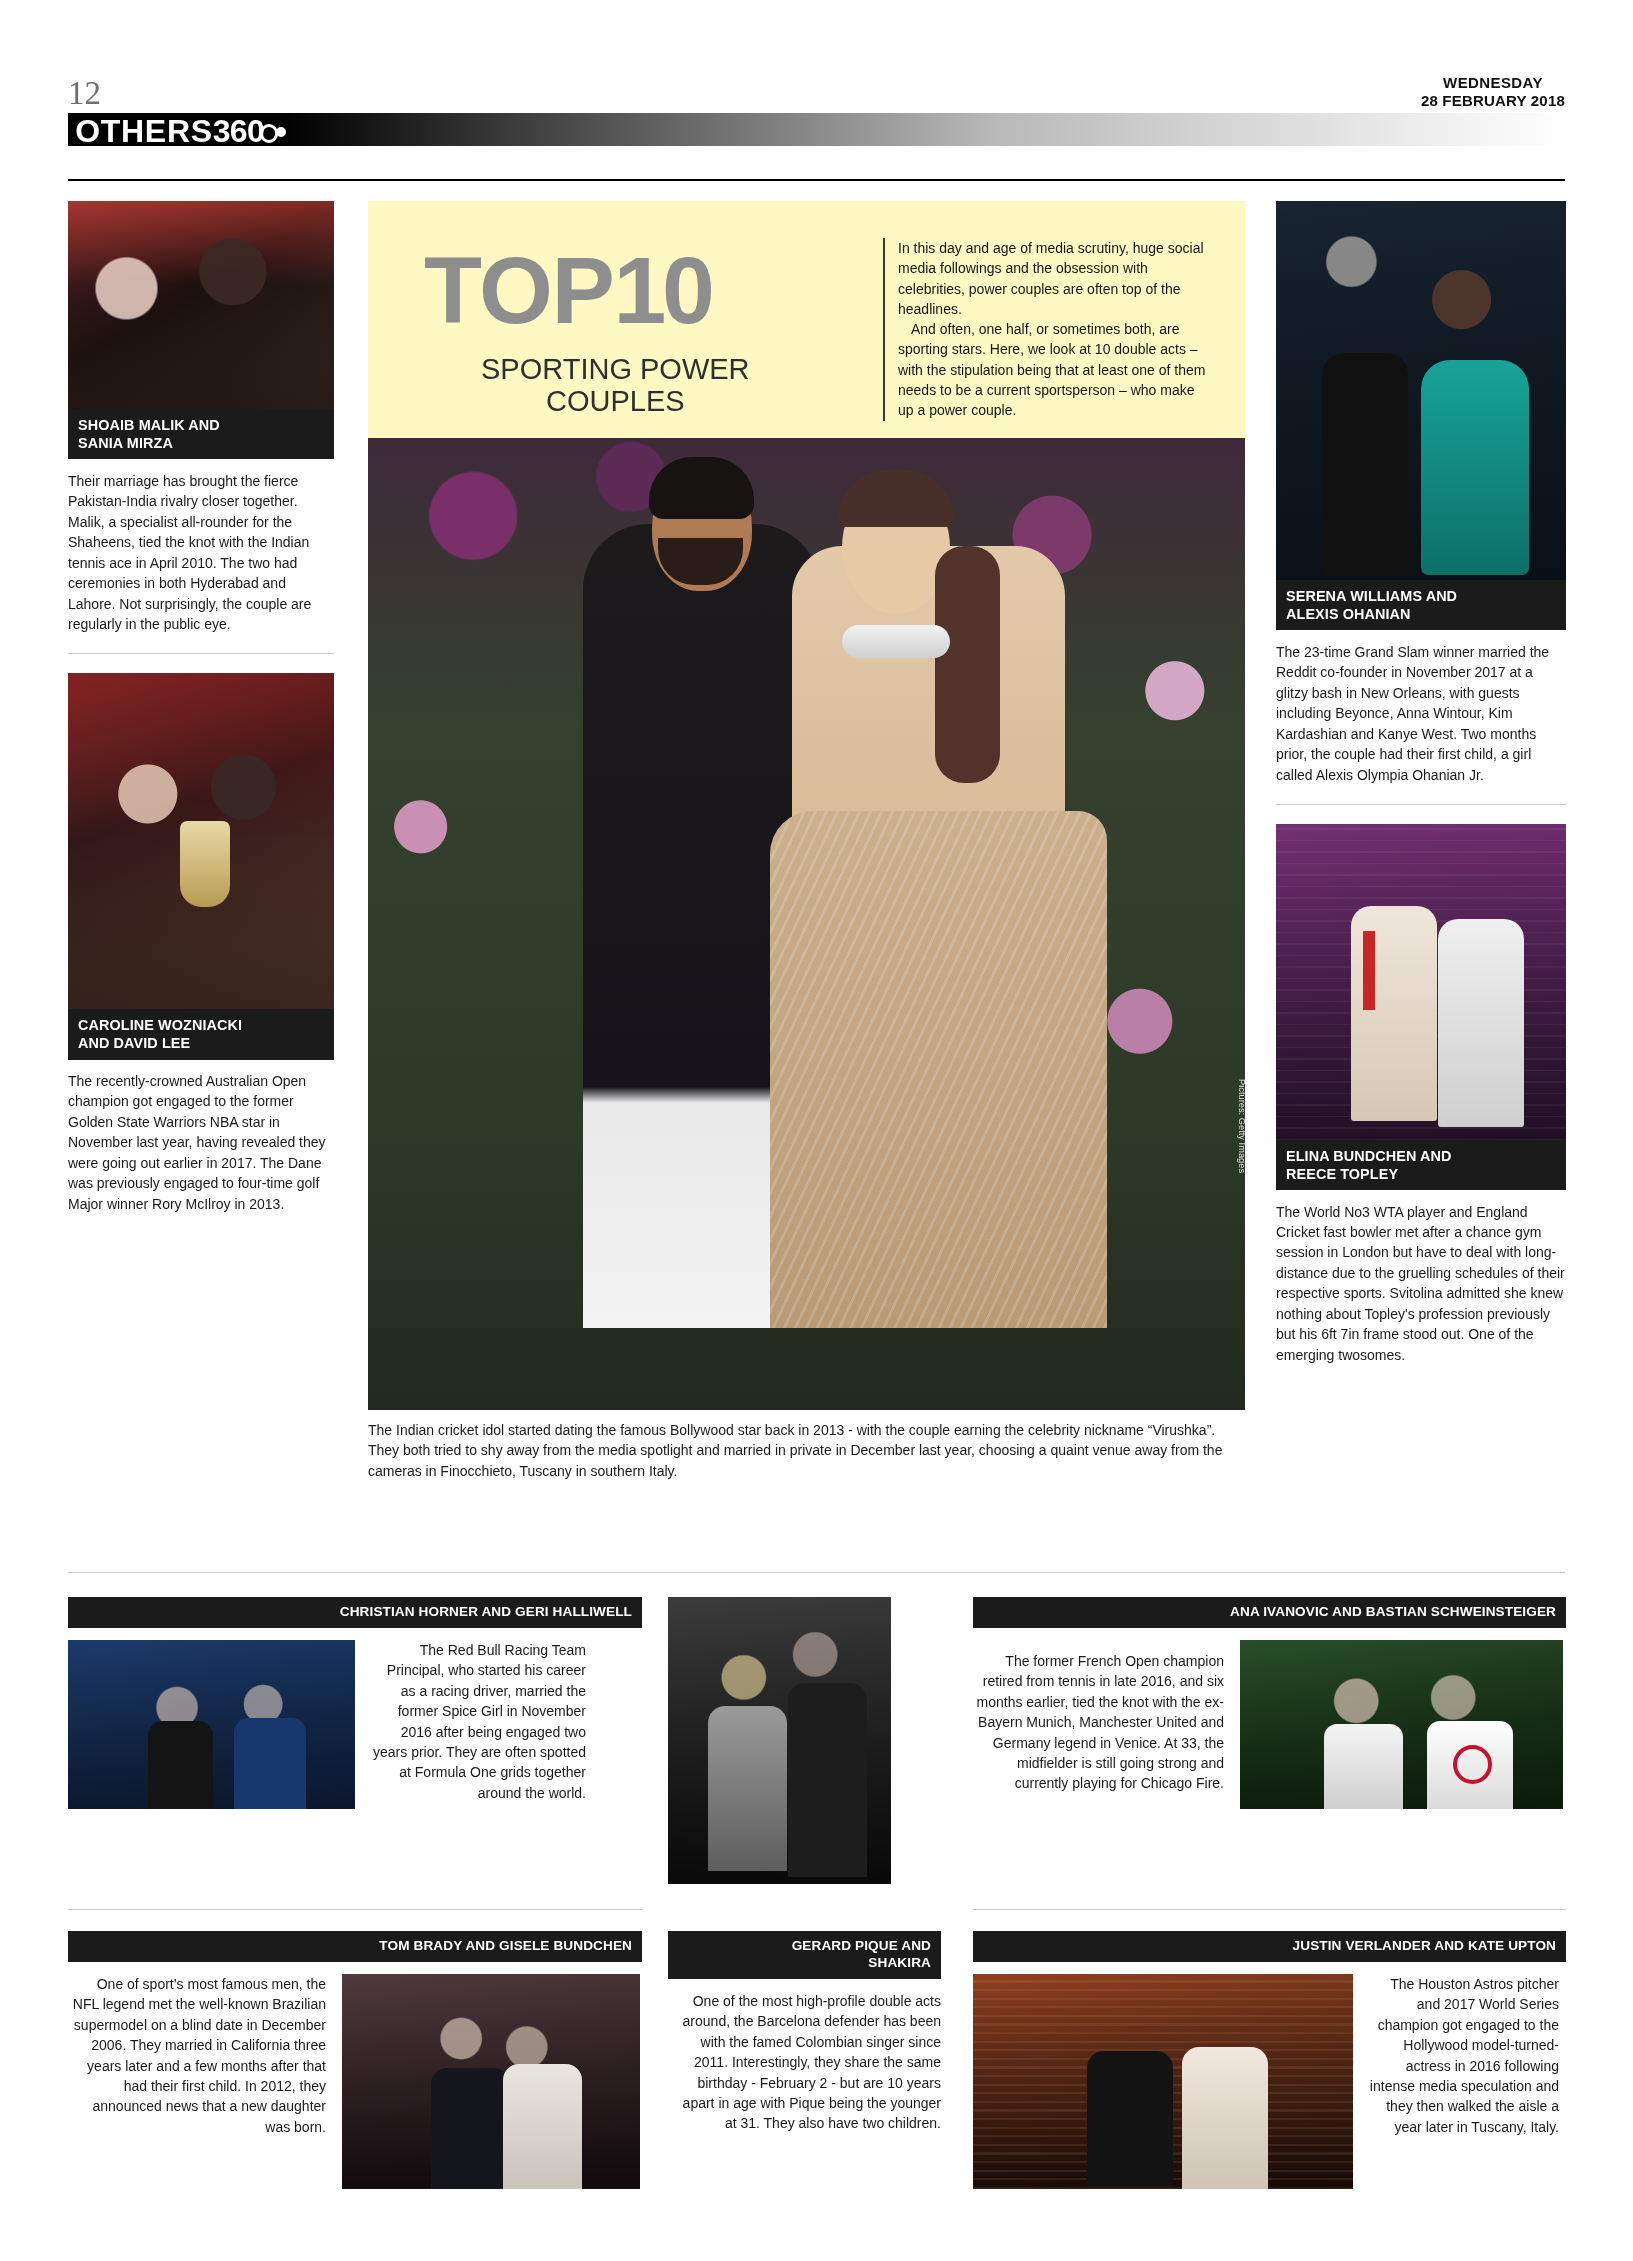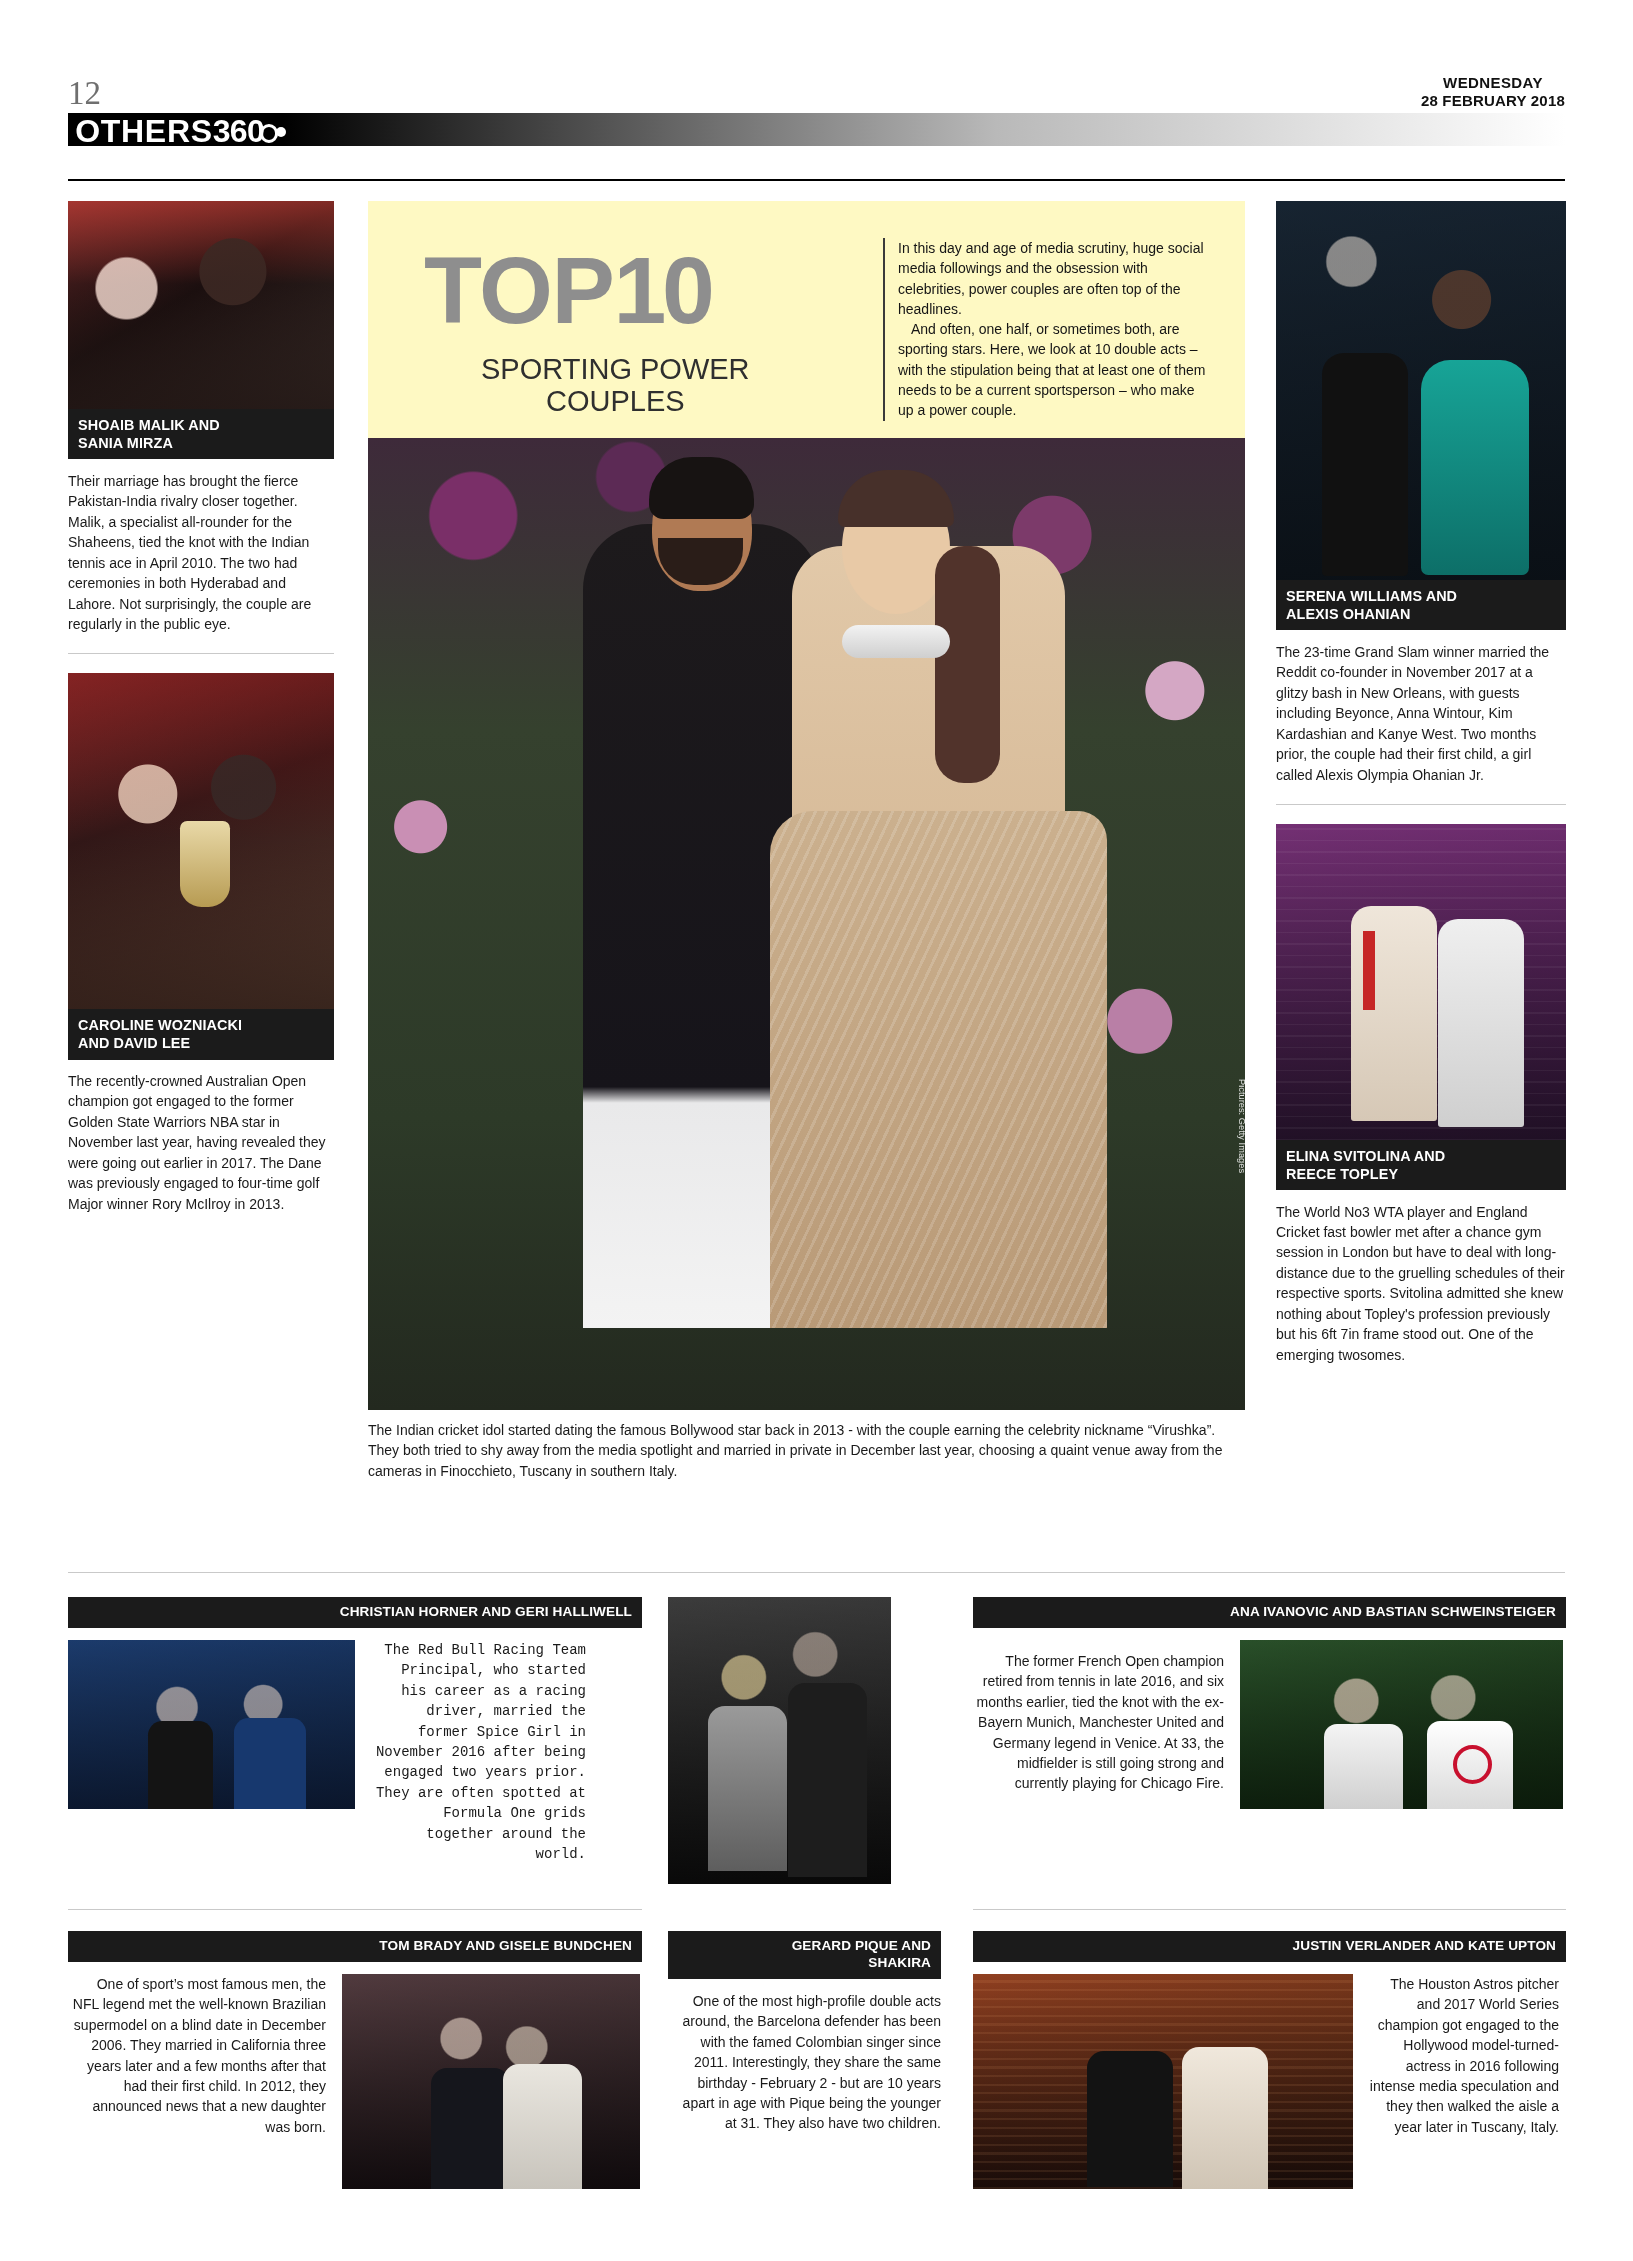--- a/index.html
+++ b/index.html
@@ -248,40 +248,40 @@
 
     <div class="photo" style="height:316px; margin-top:18.7px; background:linear-gradient(160deg,#6f3a6f,#2d1733);">
       <div style="position:absolute;inset:0;background:
         repeating-linear-gradient(0deg, rgba(255,255,255,.05) 0 1.4px, transparent 1.4px 11.5px),
         linear-gradient(180deg, rgba(120,40,120,.55), rgba(30,15,35,.9));"></div>
       <div style="position:absolute;left:26%;top:26%;width:86px;height:215px;background:linear-gradient(180deg,#efe6da,#d6c8b6);border-radius:20px 20px 2.9px 2.9px;"></div>
       <div style="position:absolute;left:30%;top:34%;width:11.5px;height:79px;background:#c62626;"></div>
       <div style="position:absolute;left:56%;top:30%;width:86px;height:208px;background:linear-gradient(180deg,#efefef,#cfcfcf);border-radius:20px 20px 2.9px 2.9px;"></div>
     </div>
     <div class="capbar">
-      <div>ELINA SVITOLINA AND</div>
+      <div>ELINA BUNDCHEN AND</div>
       <div>REECE TOPLEY</div>
     </div>
     <div class="body-text">The World No3 WTA player and England Cricket fast bowler met after a chance gym session in London but have to deal with long-distance due to the gruelling schedules of their respective sports. Svitolina admitted she knew nothing about Topley's profession previously but his 6ft 7in frame stood out. One of the emerging twosomes.</div>
   </div>
 
   <div class="bottom-rule"></div>
 
   <div class="bx" style="left:68px; top:1597px; width:574px;">
     <div class="capbar">CHRISTIAN HORNER AND GERI HALLIWELL</div>
     <div style="display:flex; gap:16px; margin-top:11.5px;">
       <div class="photo" style="width:287px;height:169px;background:linear-gradient(150deg,#1a3a6a,#0e2240);">
         <div style="position:absolute;inset:0;background:
            radial-gradient(circle at 38% 40%, rgba(225,205,190,.6) 0 20px, transparent 21.5px),
            radial-gradient(circle at 68% 38%, rgba(235,215,200,.55) 0 18.7px, transparent 20px),
            linear-gradient(180deg, rgba(30,60,110,.4), rgba(10,20,40,.85));"></div>
         <div style="position:absolute;left:28%;top:48%;width:65px;height:93px;background:#141414;border-radius:14.4px 14.4px 0 0;"></div>
         <div style="position:absolute;left:58%;top:46%;width:72px;height:100px;background:#17386e;border-radius:14.4px 14.4px 0 0;"></div>
       </div>
-      <div class="body-text" style="margin-top:0; width:215px;font-family:Liberation Mono, monospace;">The Red Bull Racing Team Principal, who started his career as a racing driver, married the former Spice Girl in November 2016 after being engaged two years prior. They are often spotted at Formula One grids together around the world.</div>
+      <div class="body-text" style="margin-top:0; width:215px;">The Red Bull Racing Team Principal, who started his career as a racing driver, married the former Spice Girl in November 2016 after being engaged two years prior. They are often spotted at Formula One grids together around the world.</div>
     </div>
   </div>
 
   <div class="bx" style="left:668px; top:1597px; width:223px;">
     <div class="photo" style="width:223px;height:287px;background:linear-gradient(160deg,#2c2c2c,#101010);">
       <div style="position:absolute;inset:0;background:
         radial-gradient(circle at 34% 28%, rgba(240,220,160,.6) 0 21.5px, transparent 23px),
         radial-gradient(circle at 66% 20%, rgba(220,200,185,.5) 0 21.5px, transparent 23px),
         linear-gradient(180deg, rgba(90,90,90,.35), rgba(8,8,8,.9));"></div>
       <div style="position:absolute;left:18%;top:38%;width:79px;height:165px;background:linear-gradient(180deg,#9a9a9a,#5e5e5e);border-radius:17px 17px 0 0;"></div>

